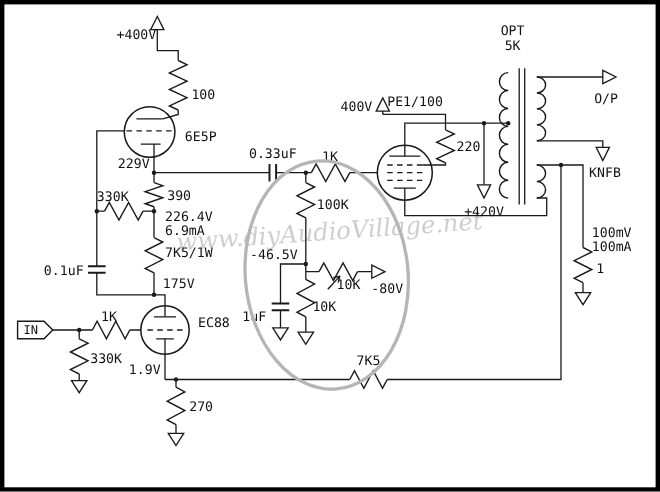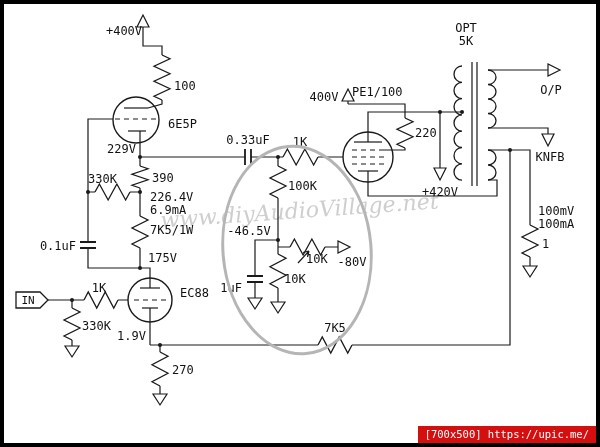--- a/index.html
+++ b/index.html
@@ -181,14 +181,13 @@
       <text class="lbl" x="551" y="94" text-anchor="middle">O/P</text>
       <text class="lbl" x="550" y="161" text-anchor="middle">KNFB</text>
       <text class="lbl" x="538" y="215">100mV</text>
       <text class="lbl" x="538" y="228">100mA</text>
       <text class="lbl" x="542" y="248">1</text>
     </g>
 
     <ellipse cx="297" cy="250" rx="74" ry="104" transform="rotate(-5 297 250)" fill="none" stroke="#b5b5b5" stroke-width="3"></ellipse>
   </svg>
 
-  <div class="badge">[700x500] https://upic.me/</div>
 </div>
 
 </body></html>

